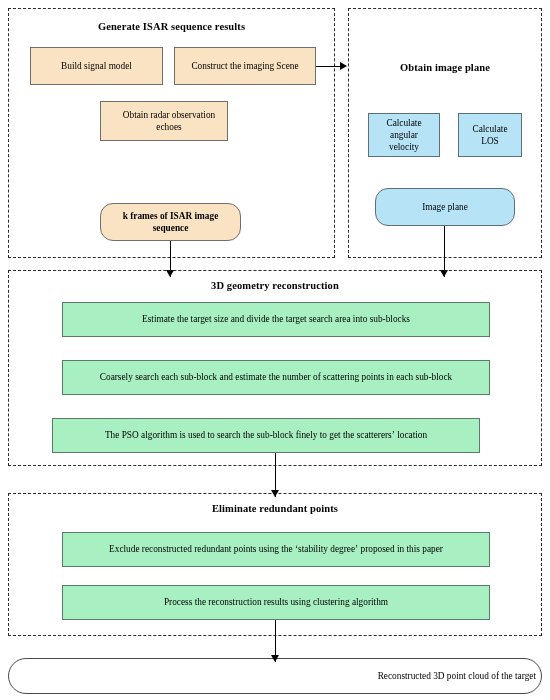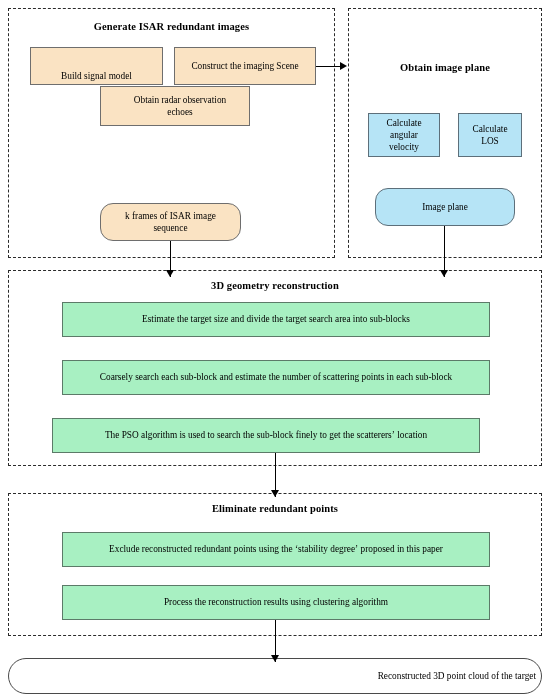--- a/index.html
+++ b/index.html
@@ -99,38 +99,38 @@
     border-bottom: 4.6px solid transparent;
     border-left: 7.5px solid #000;
   }
 </style>
 </head>
 <body>
 
 <div id="canvas">
 
   <div class="panel" style="left:8px; top:8px; width:327px; height:250px;">
-    <div class="panel-title" style="top:12px;">Generate ISAR redundant images</div>
+    <div class="panel-title" style="top:12px;">Generate ISAR sequence results</div>
   </div>
 
-  <div class="node n-peach" style="left:30px; top:47px; width:133px; height:38px;align-items:flex-end;">
+  <div class="node n-peach" style="left:30px; top:47px; width:133px; height:38px;">
     <span class="lbl">Build signal model</span>
   </div>
 
   <div class="node n-peach" style="left:174px; top:47px; width:142px; height:38px;justify-content:center;">
     <span class="lbl">Construct the imaging Scene</span>
   </div>
 
-  <div class="node n-peach" style="left:100px; top:86px; width:150px; height:40px; white-space:pre-line;padding-left:15px;">
+  <div class="node n-peach" style="left:100px; top:101px; width:128px; height:40px; white-space:pre-line;padding-left:15px;">
     <span class="lbl">Obtain radar observation
 echoes</span>
   </div>
 
 
-  <div class="node n-peach rounded-sm" style="left:100px; top:203px; width:141px; height:38px; white-space:pre-line;">
+  <div class="node n-peach rounded-sm" style="left:100px; top:203px; width:141px; height:38px; white-space:pre-line;font-weight:bold;">
     <span class="lbl">k frames of ISAR image
 sequence</span>
   </div>
 
   <div class="panel" style="left:348px; top:8px; width:194px; height:250px;">
     <div class="panel-title" style="top:53px;">Obtain image plane</div>
   </div>
 
   <div class="node n-blue" style="left:368px; top:113px; width:72px; height:44px; white-space:pre-line;">
     <span class="lbl">Calculate

